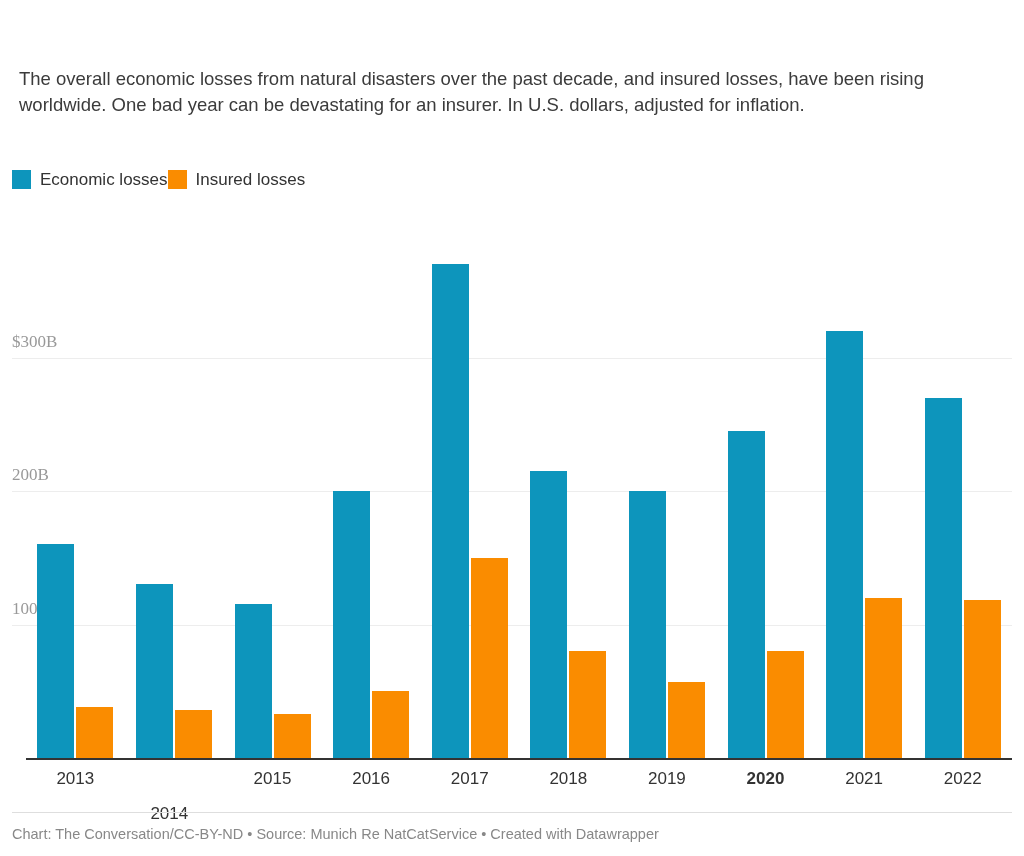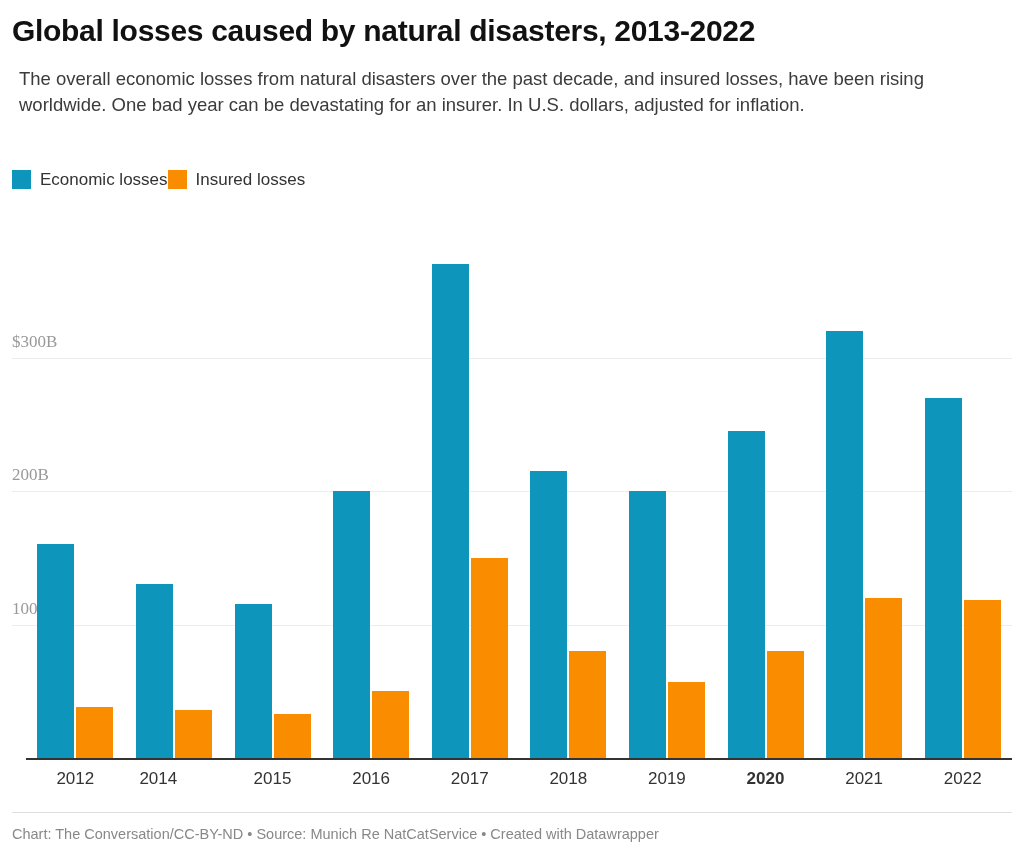--- a/index.html
+++ b/index.html
@@ -124,21 +124,20 @@
     color: #888888;
     line-height: 20px;
     white-space: nowrap;
   }
 </style>
 </head>
 <body>
 
 <div id="page">
 
-  <div class="chart-title">Global losses caused by natural disasters, 2013-2022</div>
   <div class="chart-subtitle">The overall economic losses from natural disasters over the past decade, and insured losses, have been rising worldwide. One bad year can be devastating for an insurer. In U.S. dollars, adjusted for inflation.</div>
 
   <div class="legend">
     <div class="legend-item">
       <span class="legend-swatch" style="background:#0d95bc"></span>
       <span class="legend-label">Economic losses</span>
     </div>
     <div class="legend-item">
       <span class="legend-swatch" style="background:#fa8c00"></span>
       <span class="legend-label">Insured losses</span>
@@ -173,22 +172,22 @@
         <div class="bar economic" title="Economic losses 2019: 200B" style="left: 602.9px; width: 37px; height: 267px; background: rgb(13, 149, 188);"></div>
         <div class="bar insured" title="Insured losses 2019: 57B" style="left: 641.9px; width: 37px; height: 76.095px; background: rgb(250, 140, 0);"></div>
         <div class="bar economic" title="Economic losses 2020: 245B" style="left: 701.5px; width: 37px; height: 327.075px; background: rgb(13, 149, 188);"></div>
         <div class="bar insured" title="Insured losses 2020: 80B" style="left: 740.5px; width: 37px; height: 106.8px; background: rgb(250, 140, 0);"></div>
         <div class="bar economic" title="Economic losses 2021: 320B" style="left: 800.1px; width: 37px; height: 427.2px; background: rgb(13, 149, 188);"></div>
         <div class="bar insured" title="Insured losses 2021: 120B" style="left: 839.1px; width: 37px; height: 160.2px; background: rgb(250, 140, 0);"></div>
         <div class="bar economic" title="Economic losses 2022: 270B" style="left: 898.7px; width: 37px; height: 360.45px; background: rgb(13, 149, 188);"></div>
         <div class="bar insured" title="Insured losses 2022: 118B" style="left: 937.7px; width: 37px; height: 157.53px; background: rgb(250, 140, 0);"></div>
       </div>
     <div id="xticks">
-        <div class="xtick" style="left: 26px; width: 98.6px;">2012</div>
-        <div class="xtick" style="left: 109px; width: 98.6px;">2014</div>
+        <div class="xtick" style="left: 26px; width: 98.6px;">2013</div>
+        <div class="xtick" style="left: 120px; width: 98.6px; margin-top: 35px;">2014</div>
         <div class="xtick" style="left: 223.2px; width: 98.6px;">2015</div>
         <div class="xtick" style="left: 321.8px; width: 98.6px;">2016</div>
         <div class="xtick" style="left: 420.4px; width: 98.6px;">2017</div>
         <div class="xtick" style="left: 519px; width: 98.6px;">2018</div>
         <div class="xtick" style="left: 617.6px; width: 98.6px;">2019</div>
         <div class="xtick" style="left: 716.2px; width: 98.6px; font-weight: bold;">2020</div>
         <div class="xtick" style="left: 814.8px; width: 98.6px;">2021</div>
         <div class="xtick" style="left: 913.4px; width: 98.6px;">2022</div>
       </div>
   </div>

